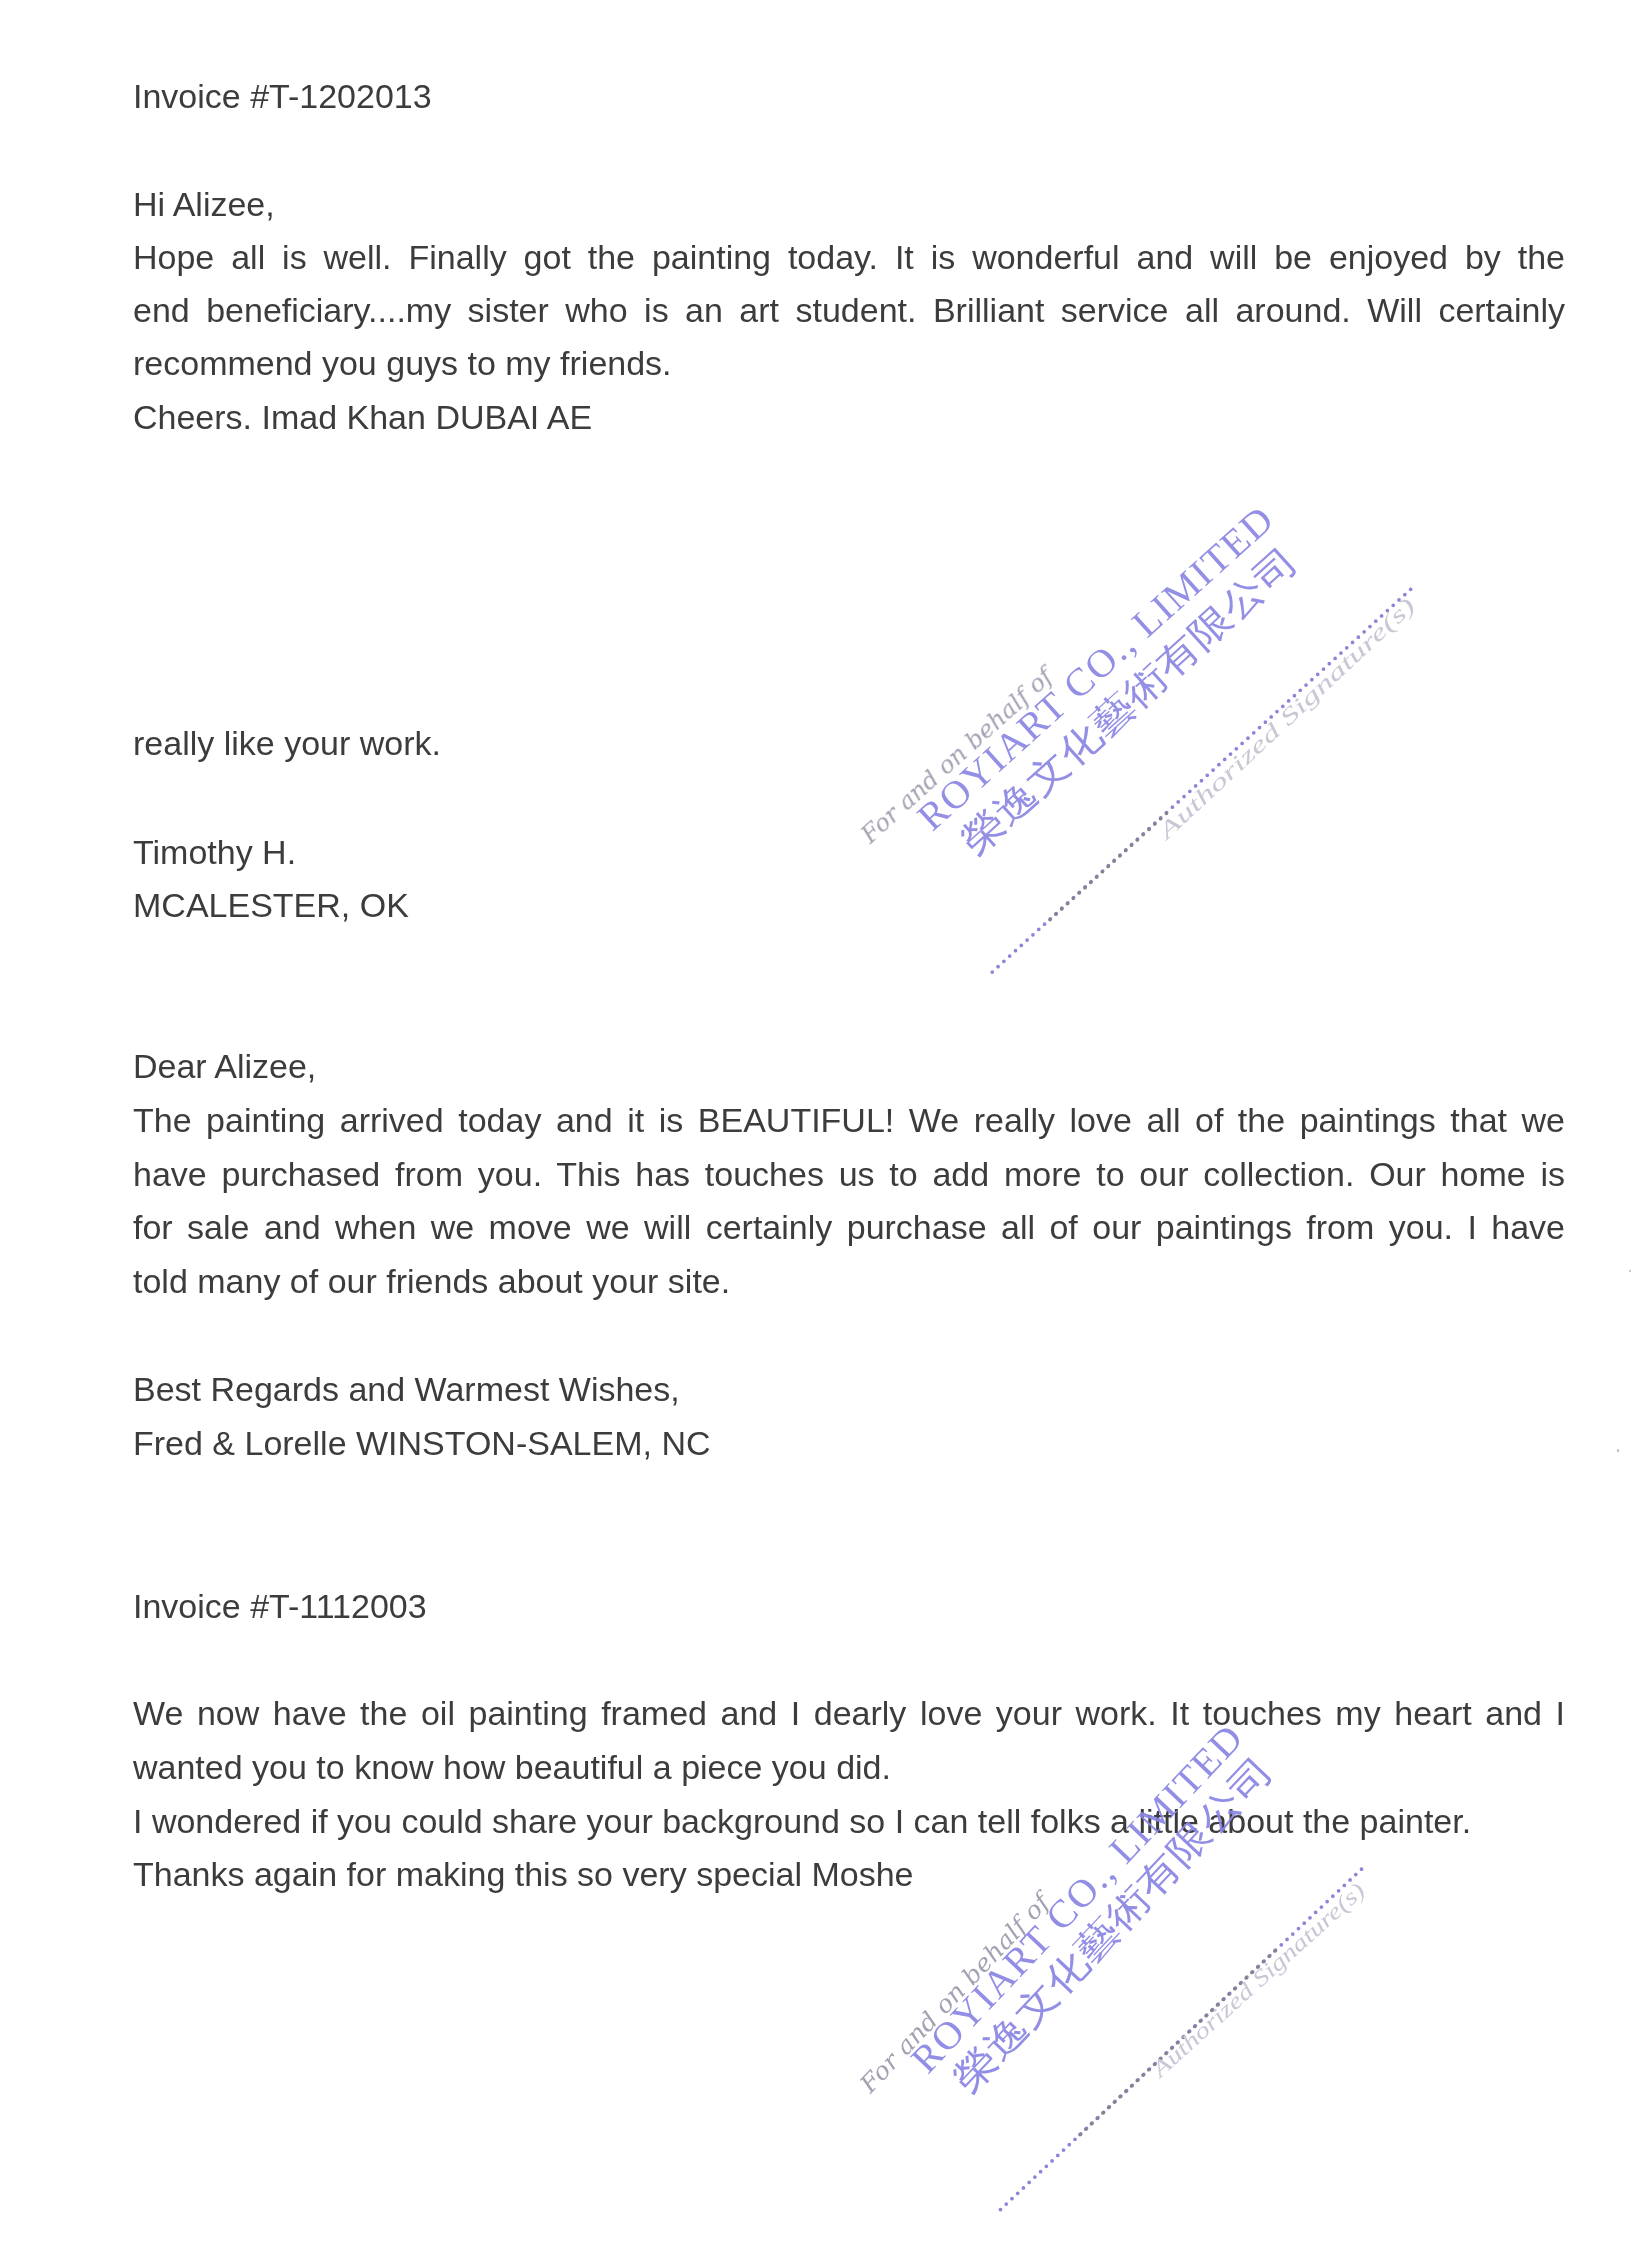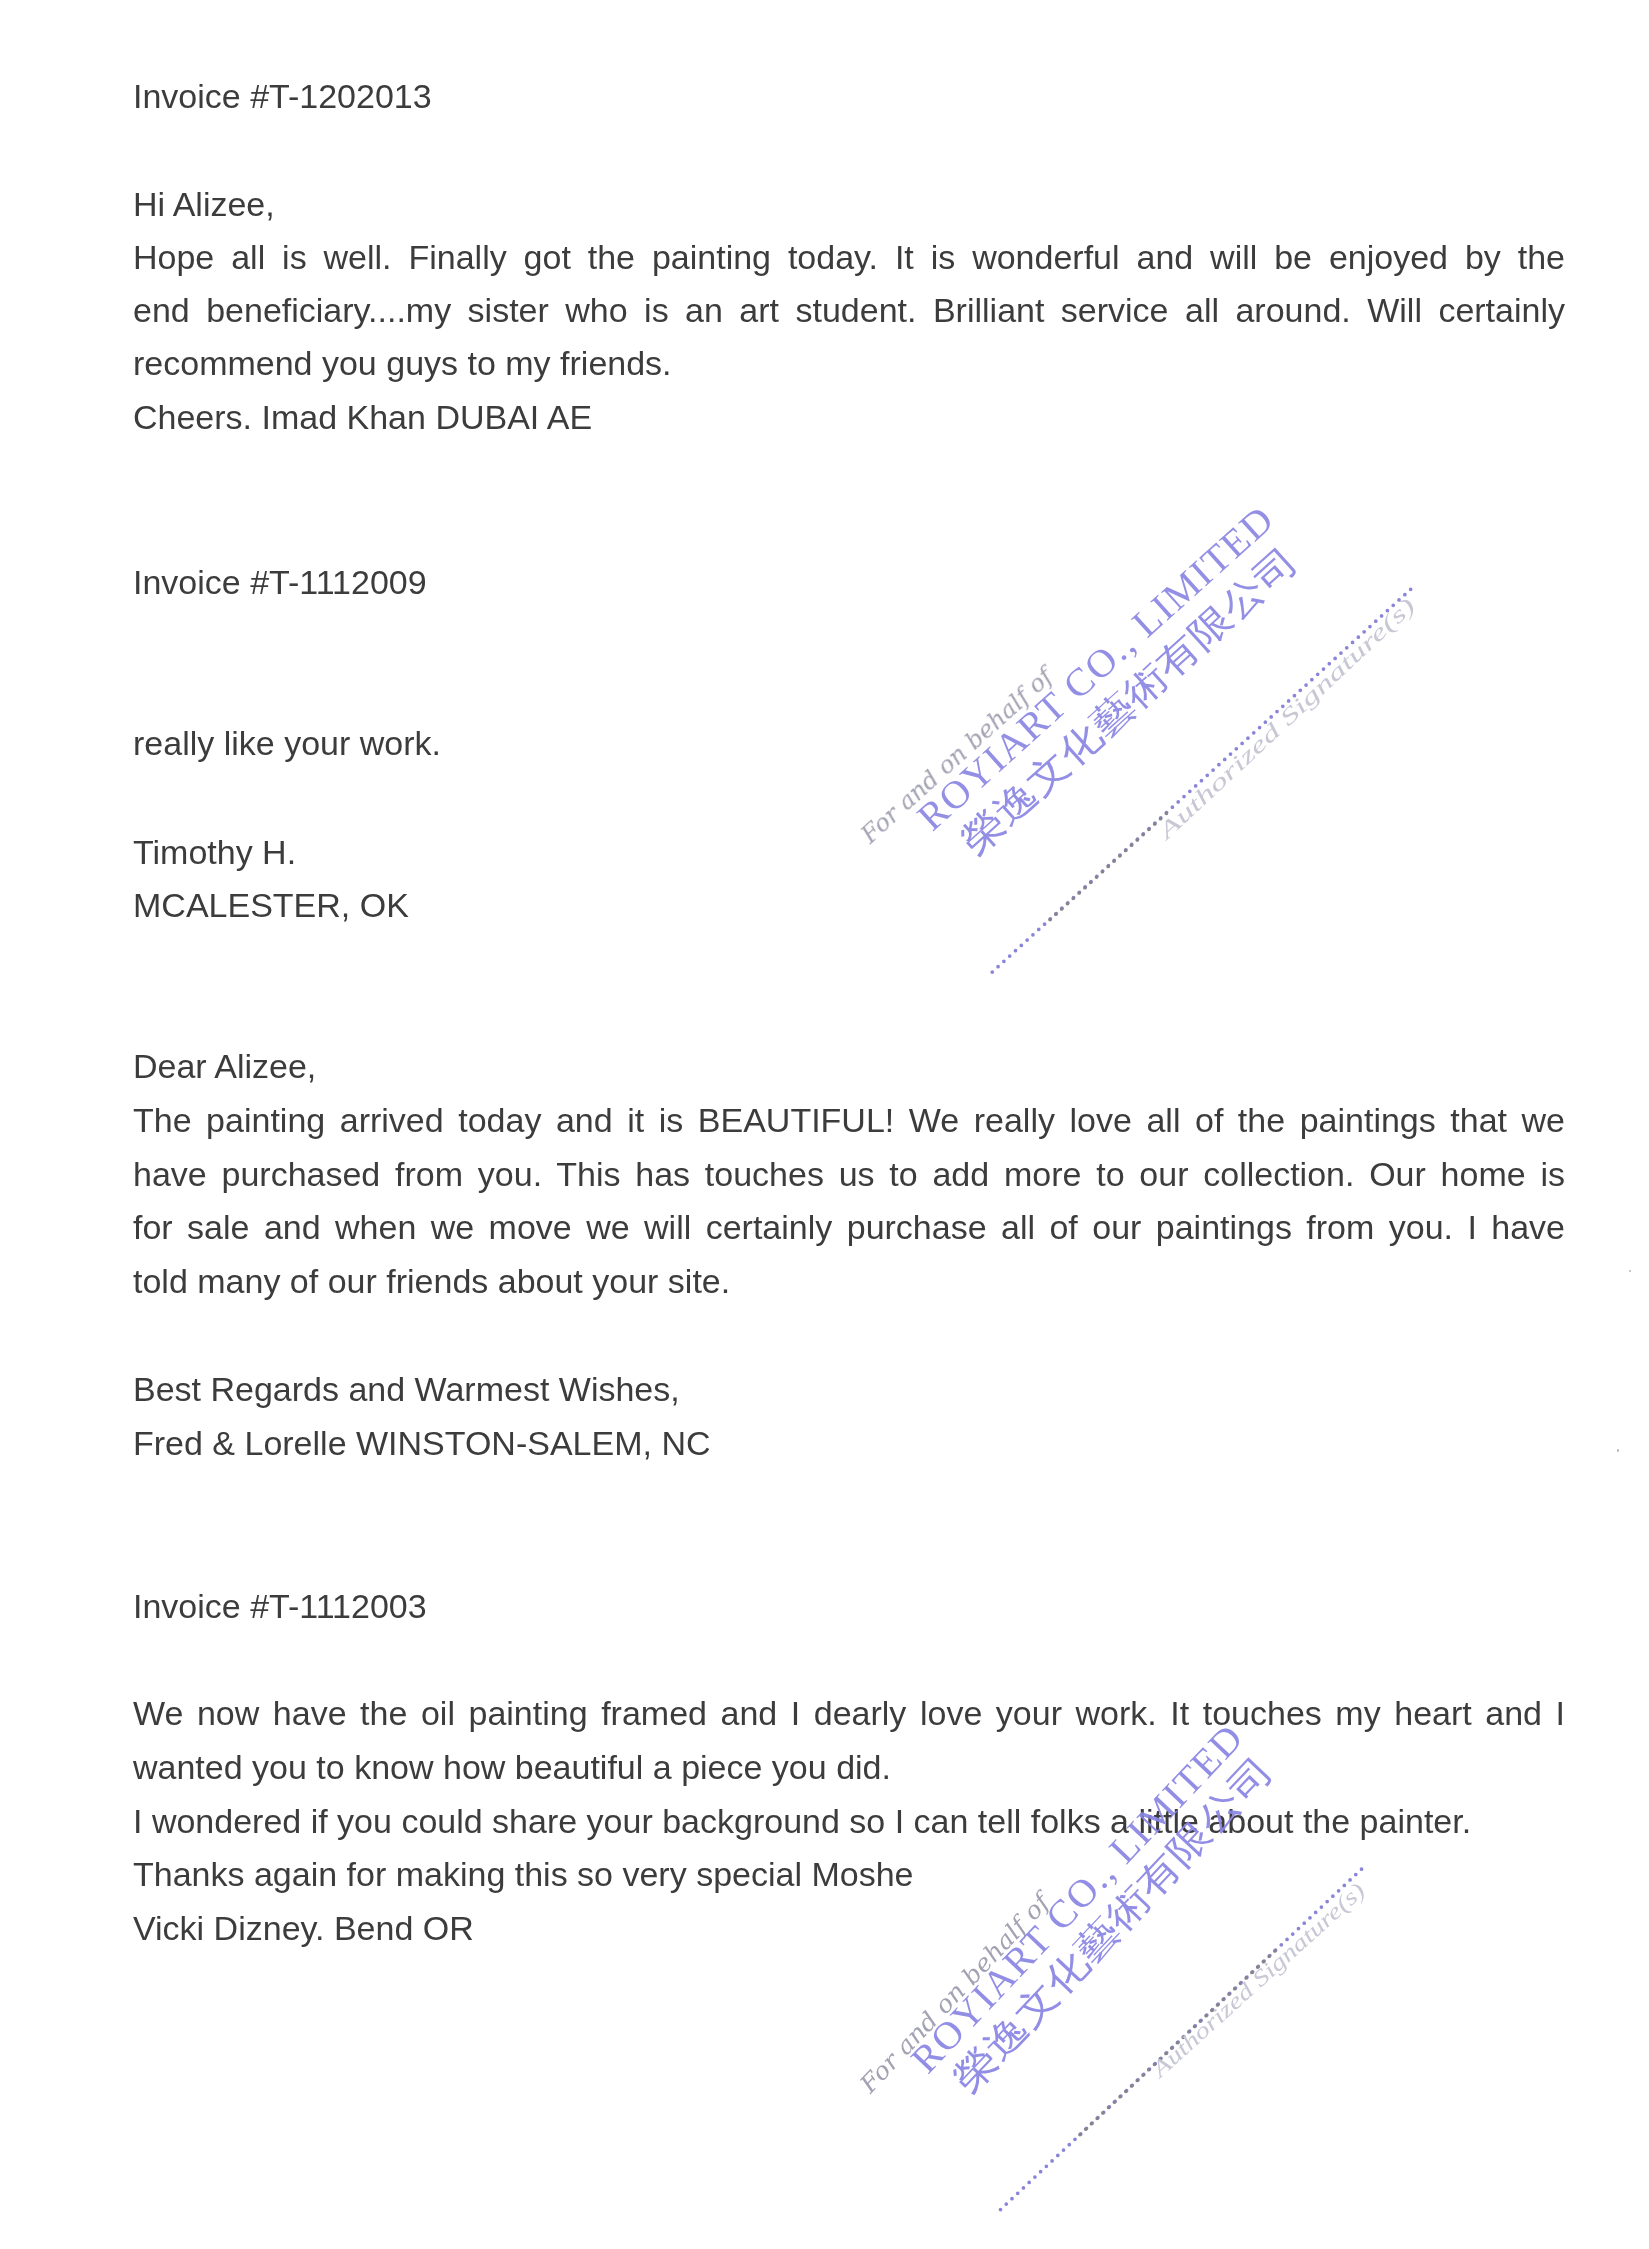--- a/index.html
+++ b/index.html
@@ -34,39 +34,37 @@
 
 <div class="page">
 
   <div class="ln" style="top:70px">Invoice #T-1202013</div>
   <div class="ln" style="top:178px">Hi Alizee,</div>
   <div class="ln j" style="top:231px">Hope all is well. Finally got the painting today. It is wonderful and will be enjoyed by the</div>
   <div class="ln j" style="top:284px">end beneficiary....my sister who is an art student. Brilliant service all around. Will certainly</div>
   <div class="ln" style="top:337px">recommend you guys to my friends.</div>
   <div class="ln" style="top:391px">Cheers. Imad Khan DUBAI AE</div>
 
-  <div class="ln" style="top:556px">Invoice #T-1112009</div>
   <div class="ln" style="top:717px">really like your work.</div>
   <div class="ln" style="top:826px">Timothy H.</div>
   <div class="ln" style="top:879px">MCALESTER, OK</div>
 
   <div class="ln" style="top:1040px">Dear Alizee,</div>
   <div class="ln j" style="top:1094px">The painting arrived today and it is BEAUTIFUL! We really love all of the paintings that we</div>
   <div class="ln j" style="top:1148px">have purchased from you. This has touches us to add more to our collection. Our home is</div>
   <div class="ln j" style="top:1201px">for sale and when we move we will certainly purchase all of our paintings from you. I have</div>
   <div class="ln" style="top:1255px">told many of our friends about your site.</div>
   <div class="ln" style="top:1417px">Fred &amp; Lorelle WINSTON-SALEM, NC</div>
   <div class="ln" style="top:1363px">Best Regards and Warmest Wishes,</div>
 
   <div class="ln" style="top:1580px">Invoice #T-1112003</div>
   <div class="ln j" style="top:1687px">We now have the oil painting framed and I dearly love your work. It touches my heart and I</div>
   <div class="ln" style="top:1741px">wanted you to know how beautiful a piece you did.</div>
   <div class="ln" style="top:1795px">I wondered if you could share your background so I can tell folks a little about the painter.</div>
   <div class="ln" style="top:1848px">Thanks again for making this so very special Moshe</div>
-  <div class="ln" style="top:1902px">Vicki Dizney. Bend OR</div>
 
   <div class="speck" style="left:1629px;top:1270px"></div>
   <div class="speck" style="left:1617px;top:1449px;width:1.5px;height:3px"></div>
 
   <svg class="stamp-layer" width="1650" height="2250" viewBox="0 0 2200 3000">
 
     <g opacity="0.92">
       <g transform="translate(1243,1110) rotate(-42)">
         <text class="st-for" x="-72" y="-44" textLength="330" lengthAdjust="spacingAndGlyphs">For and on behalf of</text>
         <text class="st-en" x="0" y="0" textLength="618" lengthAdjust="spacingAndGlyphs">ROYIART CO., LIMITED</text>

